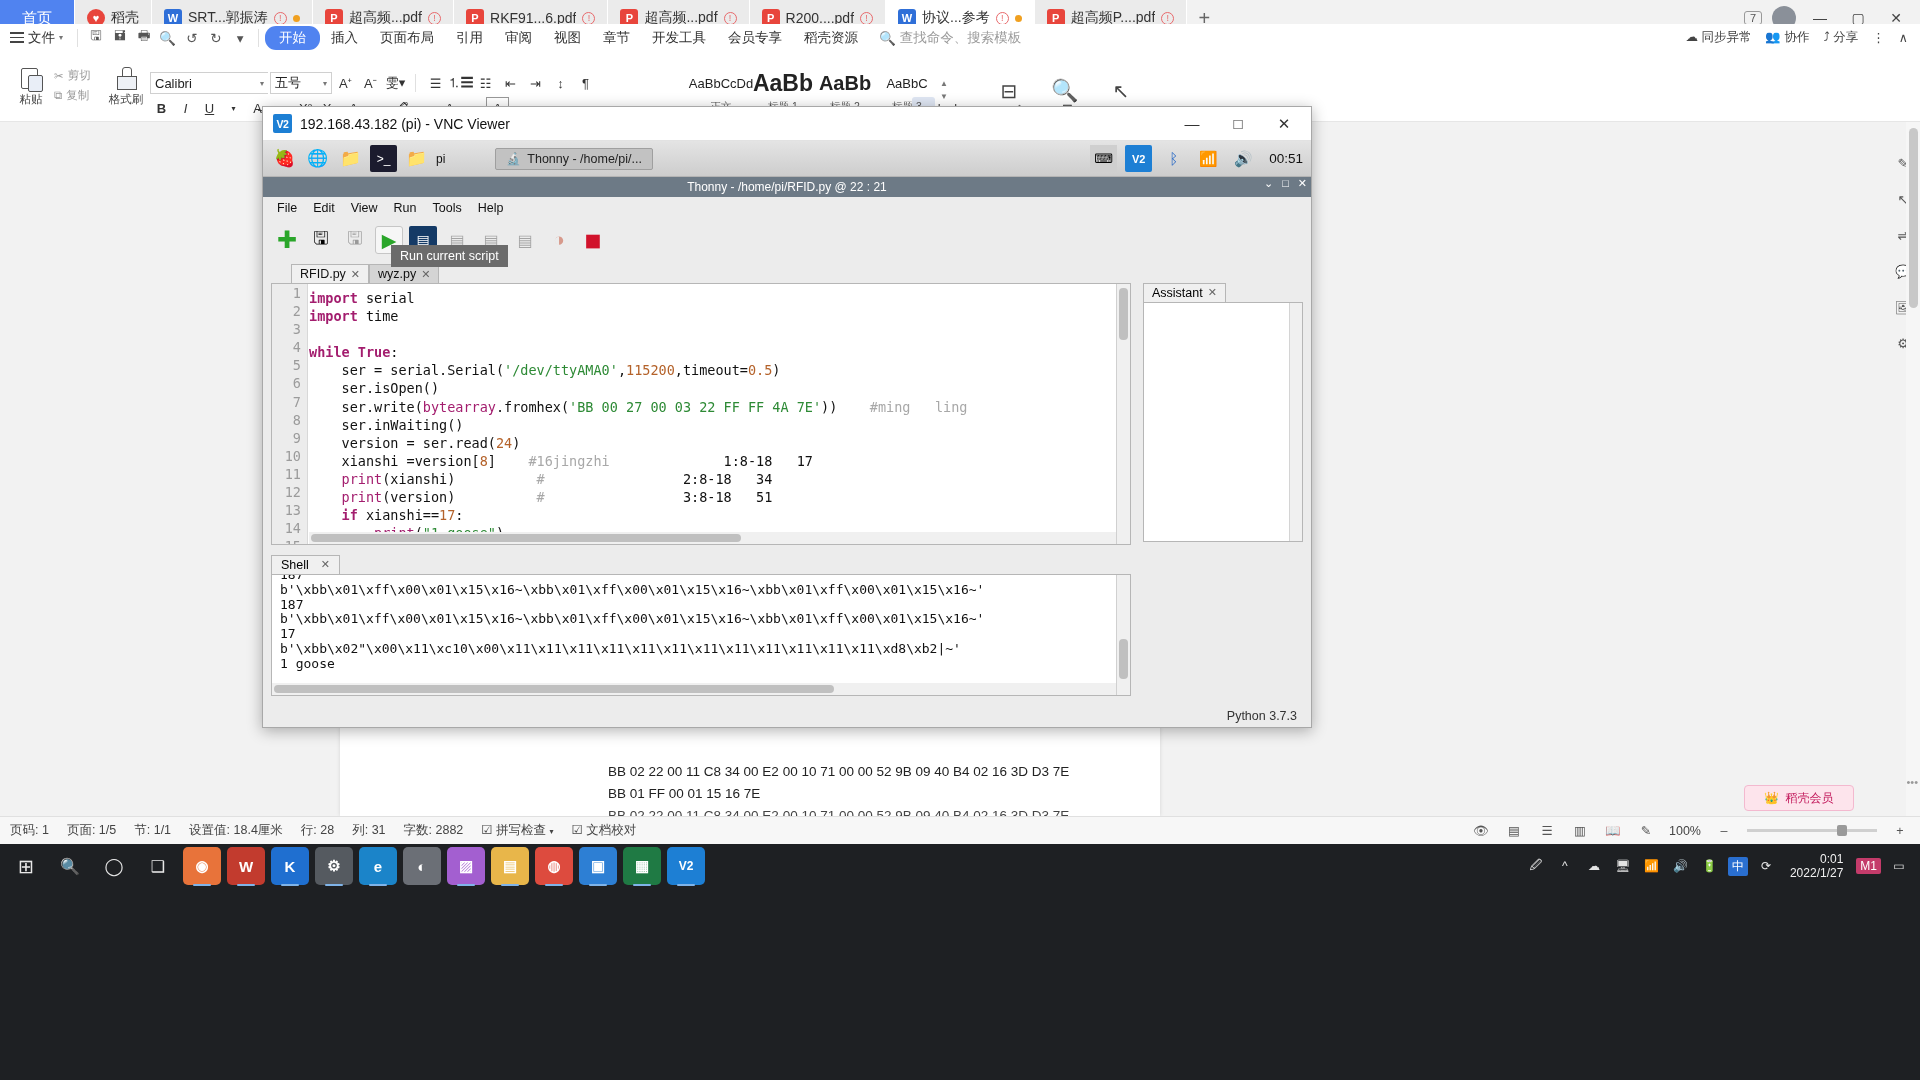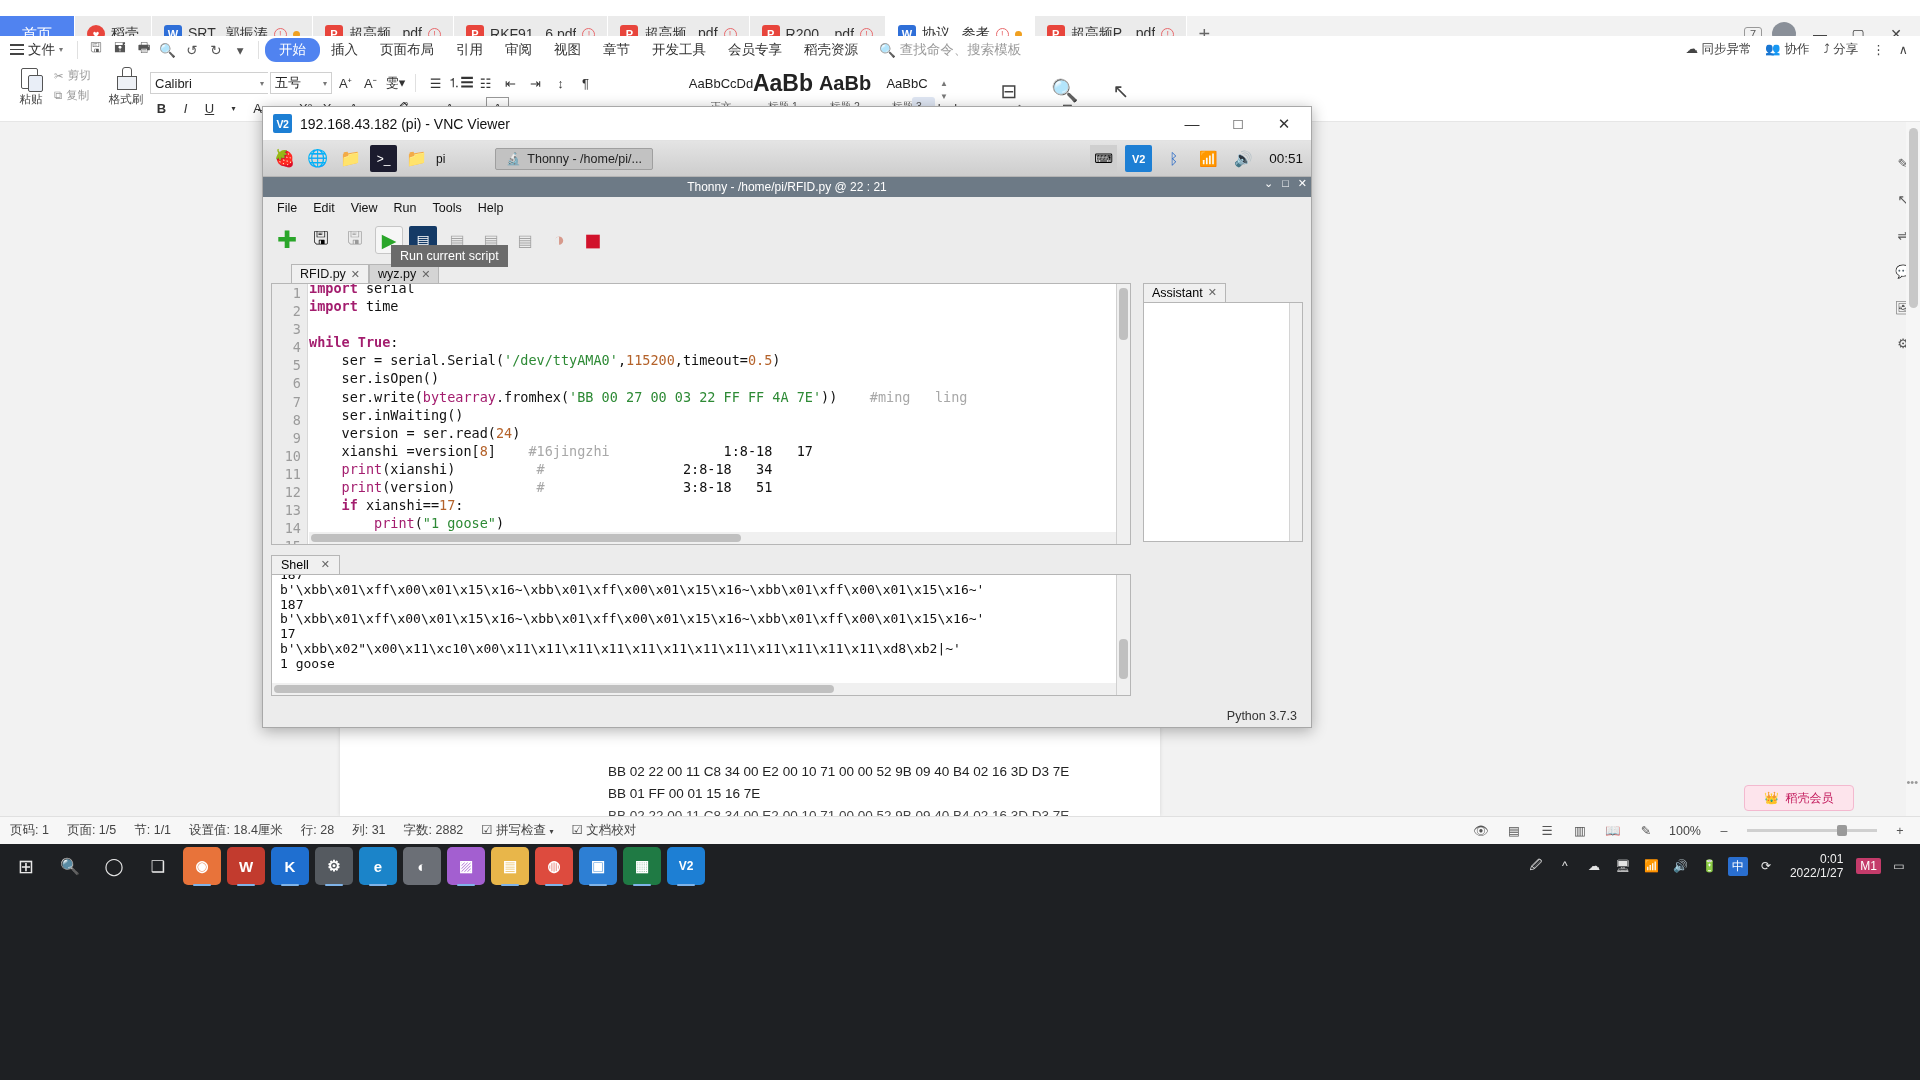--- a/index.html
+++ b/index.html
@@ -7,21 +7,21 @@
   body {
     font-family: "Liberation Sans", sans-serif;
     font-size: 13px;
     background: #ffffff;
     position: relative;
     -webkit-font-smoothing: antialiased;
   }
 
   
   .wps-tabbar {
-    position: absolute; left: 0; top: 16px; width: 1920px; height: 36px;
+    position: absolute; left: 0; top: 0; width: 1920px; height: 36px;
     background: #f2f2f2; display: flex; align-items: stretch;
   }
   .wtab {
     display: flex; align-items: center; gap: 6px;
     padding: 0 12px; height: 36px;
     background: #ebebeb; border-right: 1px solid #ffffff;
     font-size: 14px; color: #333; white-space: nowrap;
     max-width: 180px;
   }
   .wtab.home { background: #5083f0; color: #fff; padding: 0 22px; font-size:15px;}
@@ -42,21 +42,21 @@
   }
   .dot-orange { width:7px;height:7px;border-radius:50%;background:#f0a020;flex:0 0 7px;}
   .tab-plus { width:34px;display:flex;align-items:center;justify-content:center;font-size:20px;color:#666;background:#f2f2f2;}
   .tabbar-right { margin-left:auto; display:flex; align-items:center; gap:10px; padding-right:10px; background:#f2f2f2;}
   .tcount { border:1px solid #999; border-radius:3px; padding:0 5px; font-size:11px; color:#555;}
   .avatar { width:24px;height:24px;border-radius:50%;background:#8a9099;}
   .winbtn { width:28px; text-align:center; color:#444; font-size:14px;}
 
   
   .wps-ribtabs {
-    position: absolute; left:0; top:36px; width:1920px; height:28px;
+    position: absolute; left:0; top:24px; width:1920px; height:28px;
     background:#ffffff; display:flex; align-items:center; gap:0px;
     border-bottom:1px solid #ffffff; font-size:13.5px; color:#333;
   }
   .rib-file { display:flex;align-items:center;gap:4px;padding:0 8px 0 10px;}
   .burger { display:inline-block;width:14px;}
   .burger i { display:block;height:1.5px;background:#444;margin:3px 0;}
   .qicon { width:24px;height:22px;display:flex;align-items:center;justify-content:center;color:#555;}
   .vsep { width:1px;height:18px;background:#e0e0e0;margin:0 6px;}
   .rtab { padding:2px 11px; color:#333; white-space:nowrap;}
   .rtab.sel { background:#5083f0; color:#ffffff; border-radius:11px; padding:3px 14px;}
@@ -170,21 +170,21 @@
   .ed-tabs { display:flex; align-items:flex-end; height:22px; padding-left:8px; gap:0; position:relative;}
   .ed-tab { background:#d4d4d4; border:1px solid #b6b6b6; border-bottom:none; padding:2px 8px; font-size:12.5px; color:#111; display:flex; gap:5px; align-items:center;}
   .ed-tab.on { background:#f0f0f0;margin-left:20px; }
   .ed-tab .x { color:#666; font-size:11px;}
   .editor {
     position:absolute; left:8px; right:180px; top:22px; height:262px;
     background:#ffffff; border:1px solid #b6b6b6; overflow:hidden;
   }
   .gutter { position:absolute; left:0; top:0; width:36px; height:100%; background:#ececec; border-right:1px solid #d8d8d8;}
   .gutter div { text-align:right; padding-right:6px; color:#9b9b9b; font-family:"DejaVu Sans Mono", monospace; font-size:13.5px; line-height:18.1px;}
-  .codearea { position:absolute; left:37px; top:4px; right:14px; height:100%; overflow:hidden;}
+  .codearea { position:absolute; left:37px; top:14px; right:14px; height:100%; overflow:hidden;}
   .cline { font-family:"DejaVu Sans Mono", monospace; font-size:13.5px; line-height:18.1px; white-space:pre; color:#111;}
   .kw  { color:#a31d6e; font-weight:bold;}
   .str { color:#2d8a35;}
   .num { color:#b4622a;}
   .cmt { color:#a8a8a8;}
   .bi  { color:#a31d6e;}
   .ed-vscroll { position:absolute; right:0; top:0; width:14px; height:100%; background:#f0f0f0; border-left:1px solid #d0d0d0;}
   .ed-vthumb { position:absolute; right:2px; top:4px; width:9px; height:52px; background:#c0c0c0; border-radius:4px;}
   .ed-hscroll { position:absolute; left:37px; right:14px; bottom:0; height:12px; background:#f0f0f0;}
   .ed-hthumb { position:absolute; left:2px; bottom:2px; width:430px; height:8px; background:#c0c0c0; border-radius:4px;}

